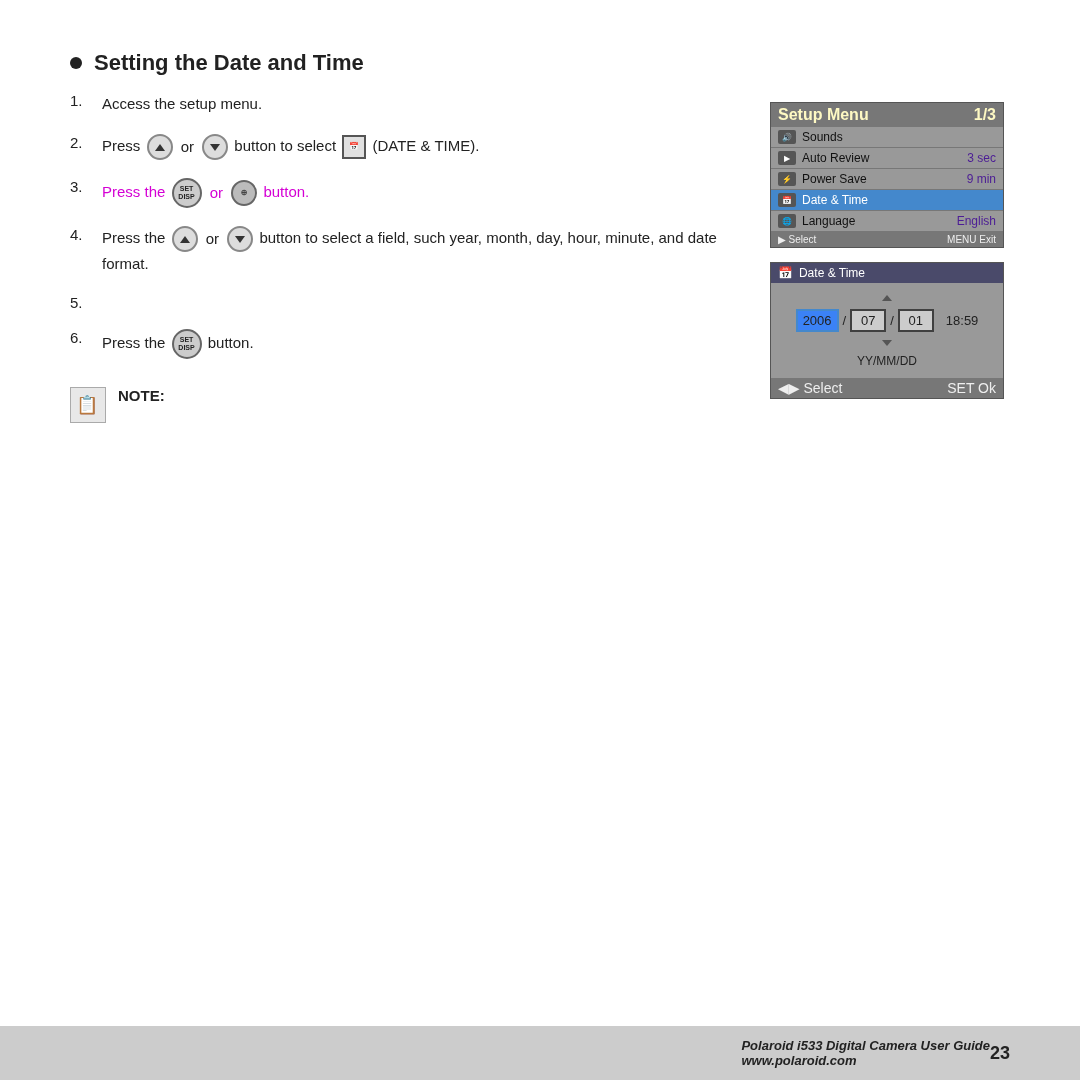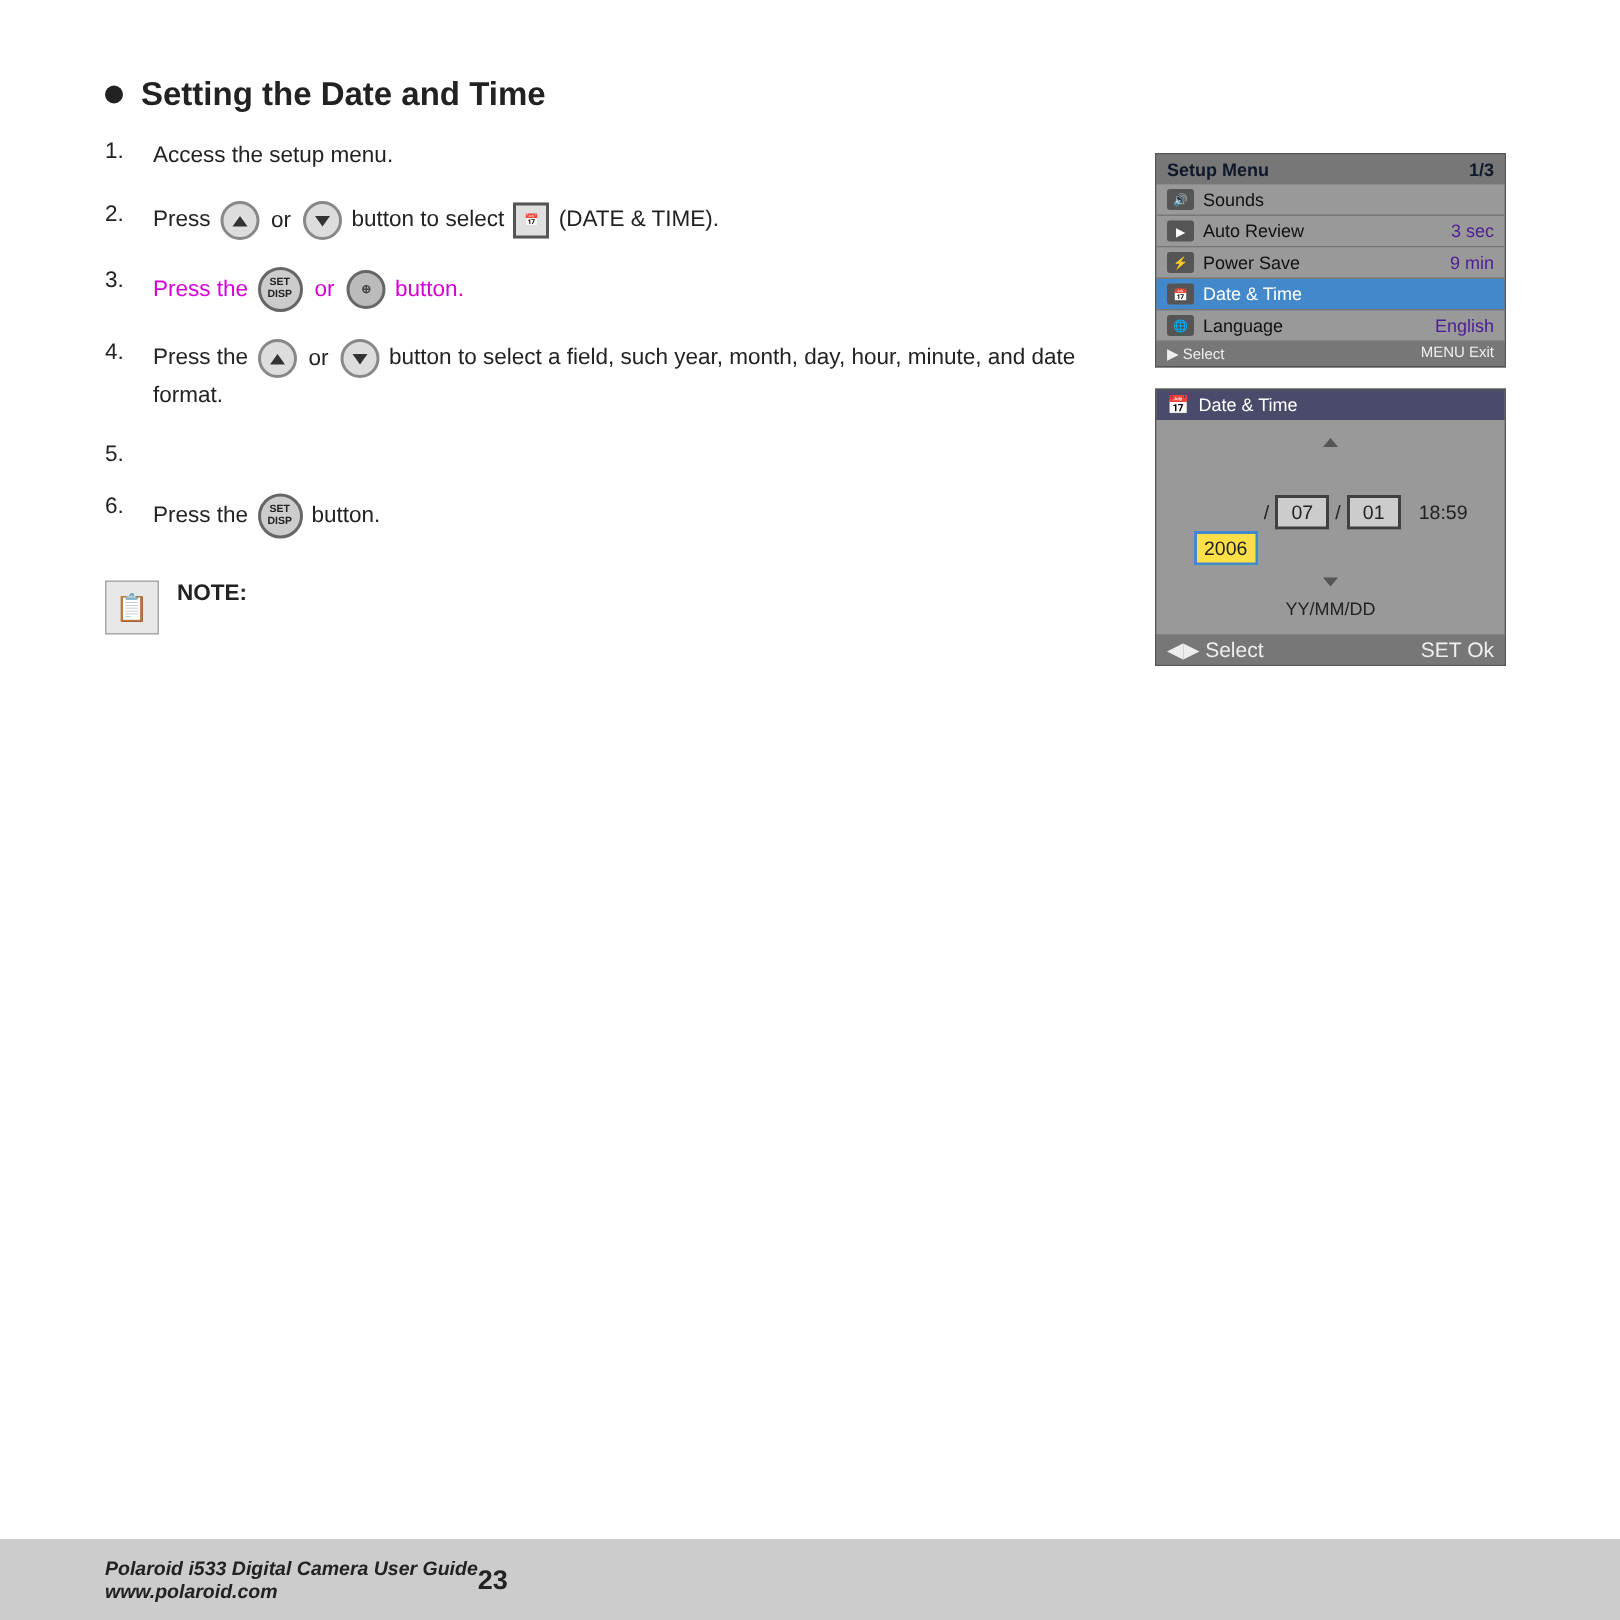--- a/index.html
+++ b/index.html
@@ -142,25 +142,25 @@
     .setup-menu-panel {
       background: #888;
       border: 1px solid #555;
       padding: 0;
       width: 234px;
       margin-bottom: 14px;
       font-size: 12px;
     }
     .panel-header {
       background: #777;
-      color: #0f172a;
+      color: #fef9c3;
       padding: 3px 7px;
       display: flex;
       justify-content: space-between;
-      font-size: 12px;
+      font-size: 16px;
       font-weight: bold;
     }
     .panel-row {
       display: flex;
       align-items: center;
       padding: 3px 7px;
       background: #999;
       color: #111;
       gap: 6px;
       border-bottom: 1px solid #777;
@@ -231,23 +231,22 @@
     }
     .date-field {
       background: #ccc;
       border: 2px solid #404040;
       padding: 2px 5px;
       font-size: 13px;
       min-width: 36px;
       text-align: center;
     }
     .date-field.active {
-      background: #fde047;
+      background: #3b82f6;
       border: 2px solid #4488cc;
-      margin-top: 48px;
     }
     .date-sep { font-size: 13px; }
     .arrow-up-small {
       width: 0; height: 0;
       border-left: 5px solid transparent;
       border-right: 5px solid transparent;
       border-bottom: 6px solid #555;
       margin: 2px auto;
     }
     .arrow-down-small {
@@ -329,21 +328,21 @@
     }
     .footer-bar {
       position: absolute;
       bottom: 0;
       left: 0;
       right: 0;
       height: 54px;
       background: #ccc;
       display: flex;
       align-items: center;
-      justify-content: flex-start;
+      justify-content: flex-end;
       padding: 0 70px;
     }
     .footer-left {
       font-size: 13px;
       font-weight: bold;
       font-style: italic;
     }
     .footer-right {
       font-size: 18px;
       font-weight: bold;

